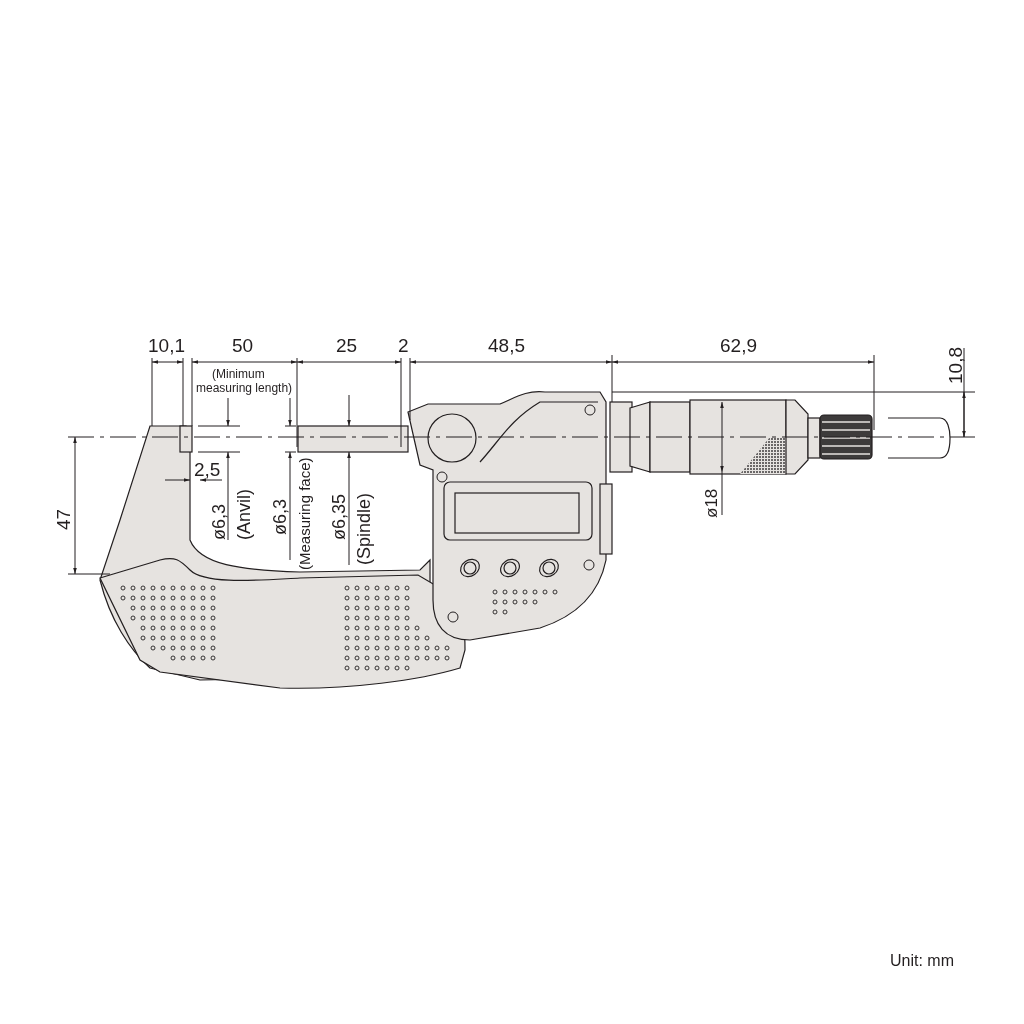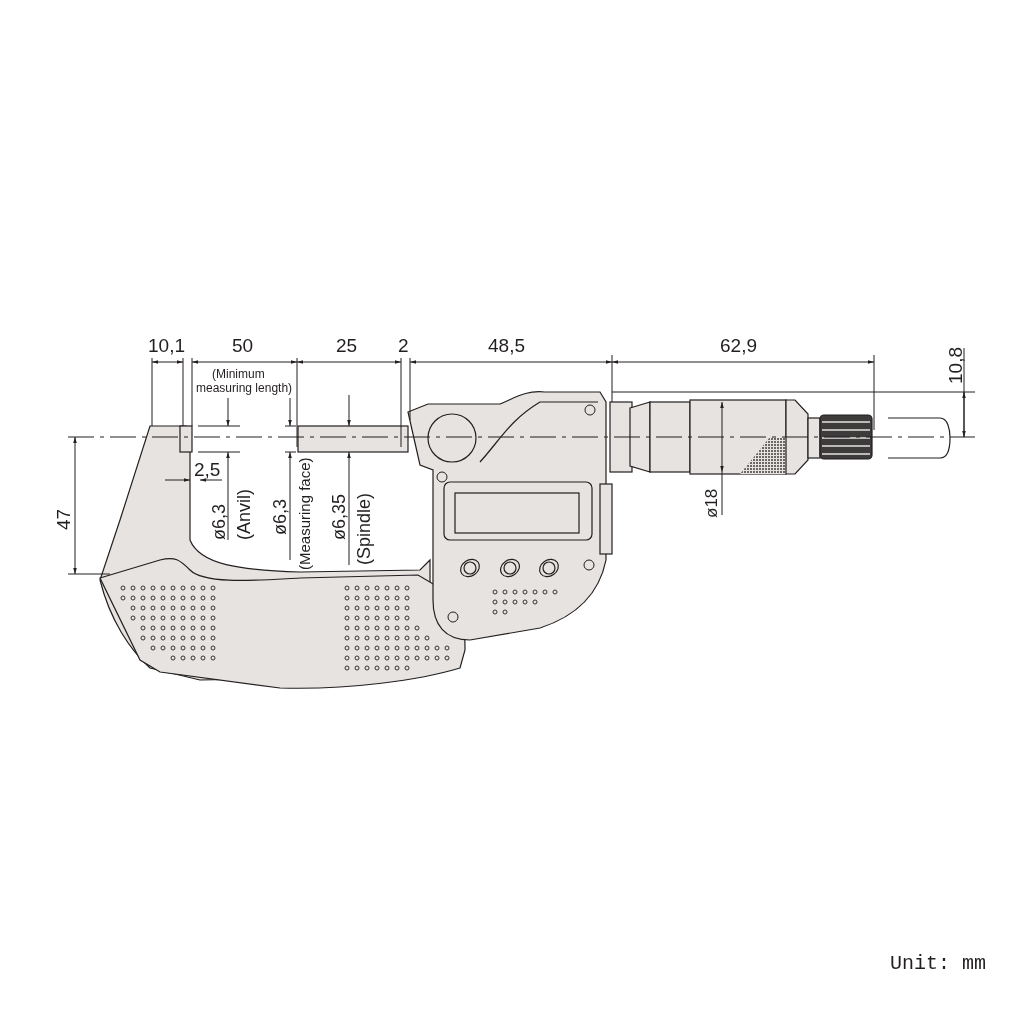--- a/index.html
+++ b/index.html
@@ -1,19 +1,19 @@
 <!DOCTYPE html>
 <html><head>
 <meta charset="utf-8">
 <style>
   html, body { margin: 0; padding: 0; background: #ffffff; }
   body { width: 1024px; height: 1024px; position: relative; overflow: hidden; }
   svg { position: absolute; left: 0; top: 0; }
   .dimtxt { font-family: "Liberation Sans Narrow", "Liberation Sans", sans-serif; fill: #231f20; }
-  .unit { position: absolute; left: 890px; top: 952px; font-family: Liberation Mono, monospace; font-size: 20px; color: #231f20; }
+  .unit { position: absolute; left: 890px; top: 952px; font-family: Liberation Sans, sans-serif; font-size: 16px; color: #231f20; }
 </style>
 </head>
 <body>
 
 <svg width="1024" height="1024" viewBox="0 0 1024 1024">
   <defs>
     <marker id="arr" viewBox="0 0 10 10" refX="10" refY="5" markerWidth="9" markerHeight="6" orient="auto-start-reverse">
       <path d="M0,2 L10,5 L0,8 z" fill="#231f20"></path>
     </marker>
     <pattern id="knurl" width="3" height="3" patternUnits="userSpaceOnUse">

